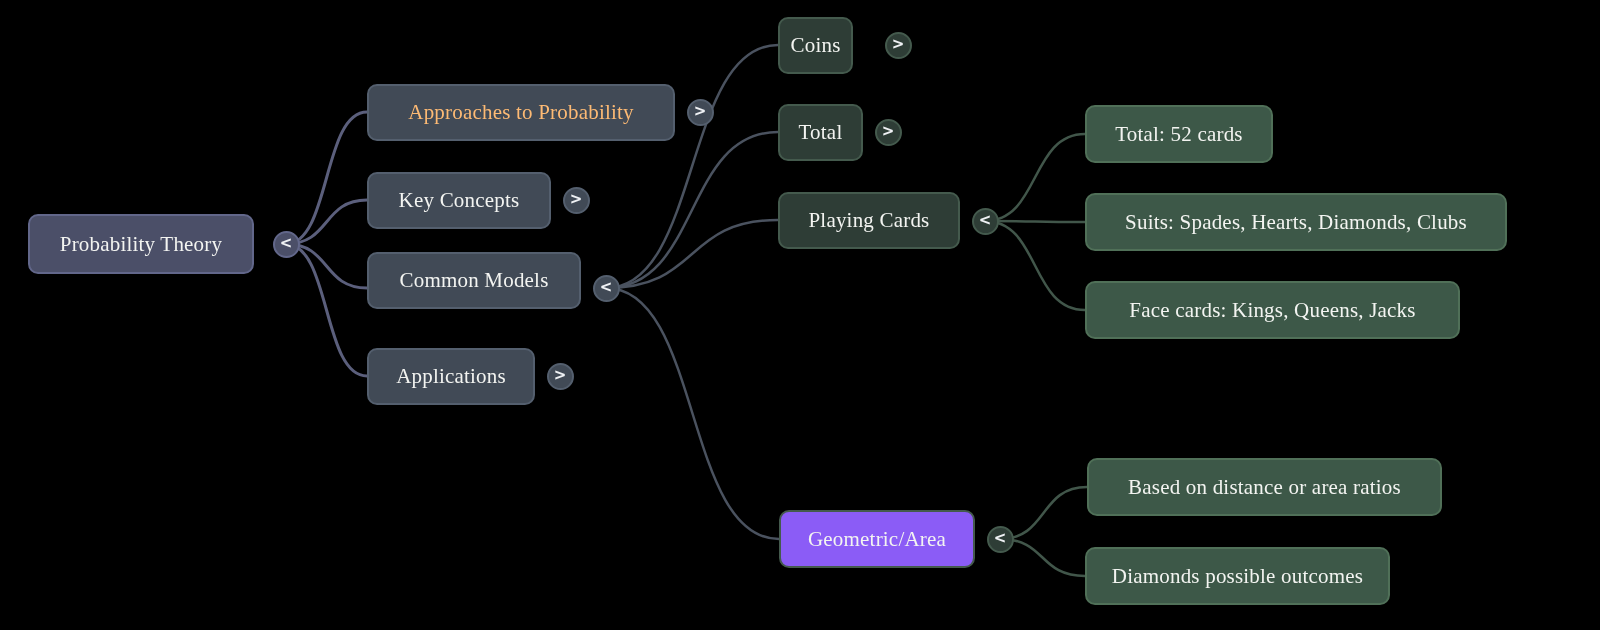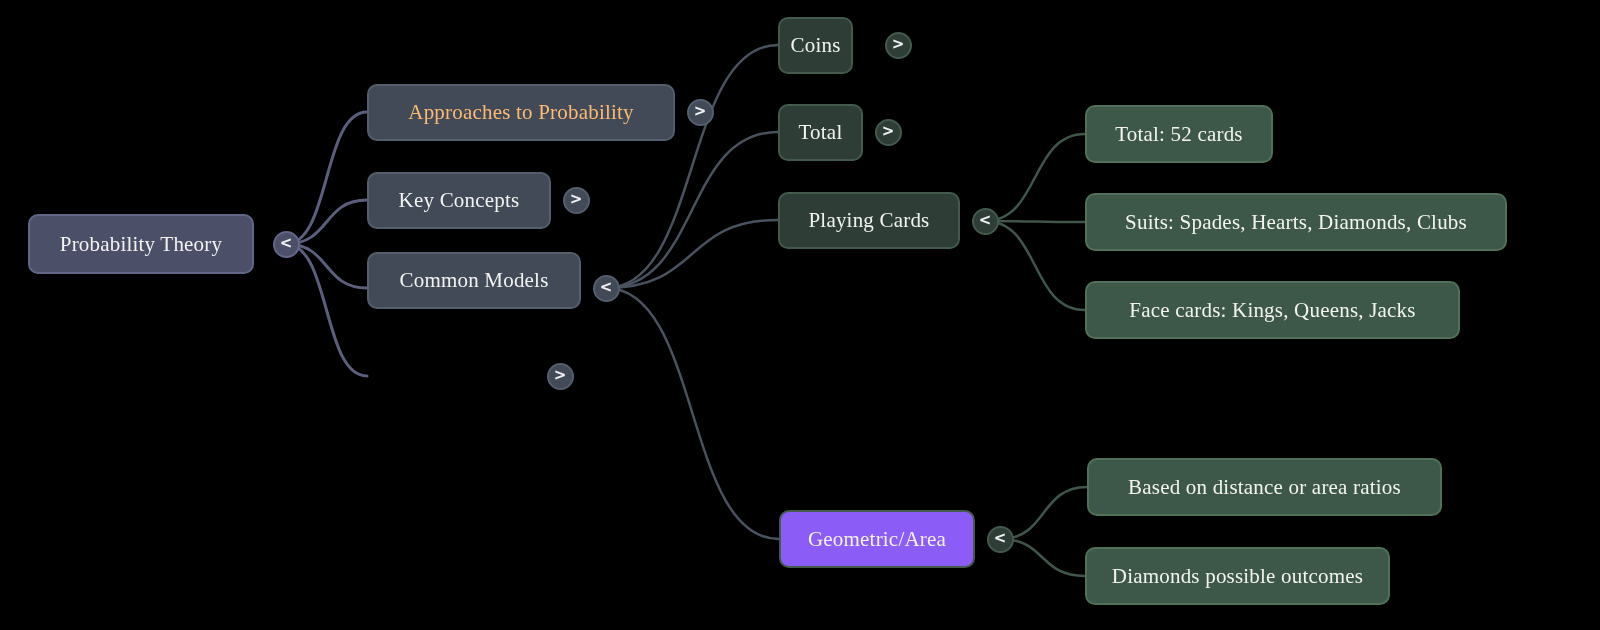--- a/index.html
+++ b/index.html
@@ -89,20 +89,23 @@
     </div>
     <div class="toggle" style="left: 562.5px; top: 186.5px; background: rgb(65, 74, 86); border-color: rgb(84, 95, 110); color: rgb(240, 242, 245);">
       <span>&gt;</span>
     </div>
     <div class="node" style="left: 367px; top: 252px; width: 214px; height: 57px; background: rgb(65, 74, 86); border-color: rgb(84, 95, 110); color: rgb(243, 244, 241);">
       <span>Common Models</span>
     </div>
     <div class="toggle" style="left: 592.5px; top: 274.5px; background: rgb(65, 74, 86); border-color: rgb(84, 95, 110); color: rgb(240, 242, 245);">
       <span>&lt;</span>
     </div>
+    <div class="node" style="left: 367px; top: 348px; width: 168px; height: 57px; background: rgb(65, 74, 86); border-color: rgb(84, 95, 110); color: rgb(243, 244, 241);">
+      <span>Applications</span>
+    </div>
     <div class="toggle" style="left: 546.5px; top: 362.5px; background: rgb(65, 74, 86); border-color: rgb(84, 95, 110); color: rgb(240, 242, 245);">
       <span>&gt;</span>
     </div>
     <div class="node" style="left: 778px; top: 17px; width: 75px; height: 57px; background: rgb(46, 61, 54); border-color: rgb(68, 90, 77); color: rgb(243, 244, 241);">
       <span>Coins</span>
     </div>
     <div class="toggle" style="left: 884.5px; top: 31.5px; background: rgb(46, 61, 54); border-color: rgb(68, 90, 77); color: rgb(240, 242, 245);">
       <span>&gt;</span>
     </div>
     <div class="node" style="left: 778px; top: 104px; width: 85px; height: 57px; background: rgb(46, 61, 54); border-color: rgb(68, 90, 77); color: rgb(243, 244, 241);">

